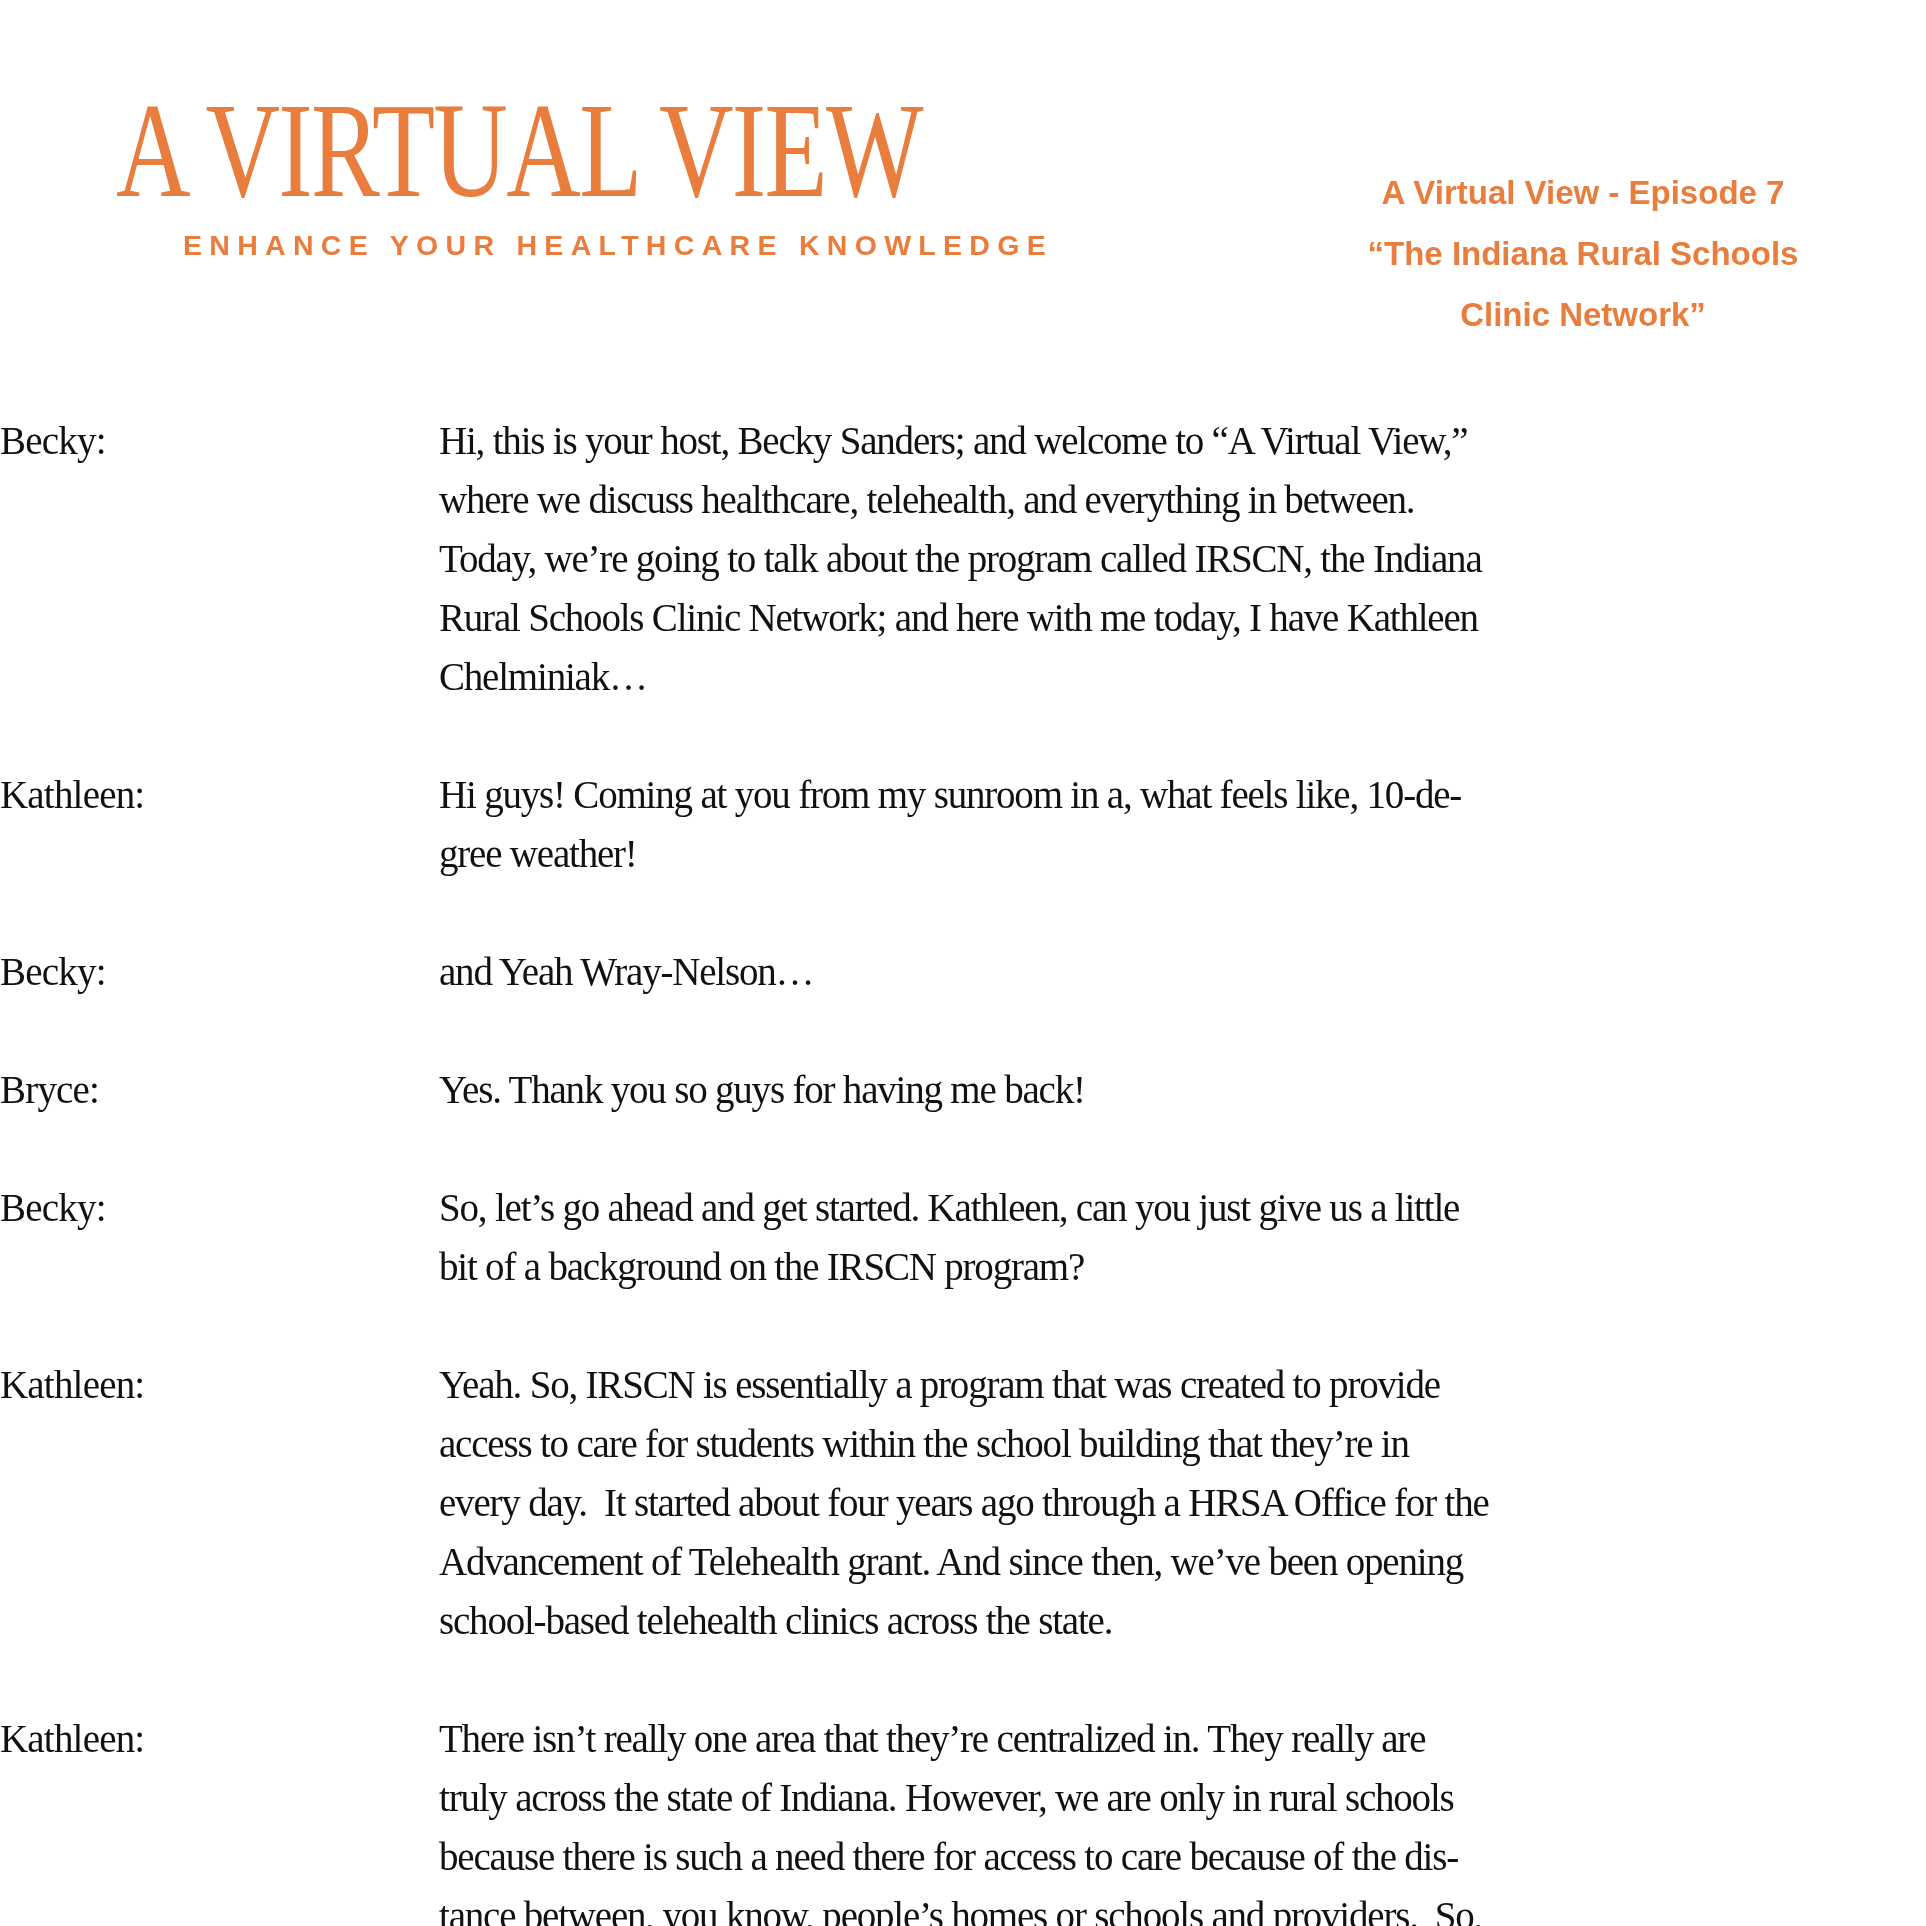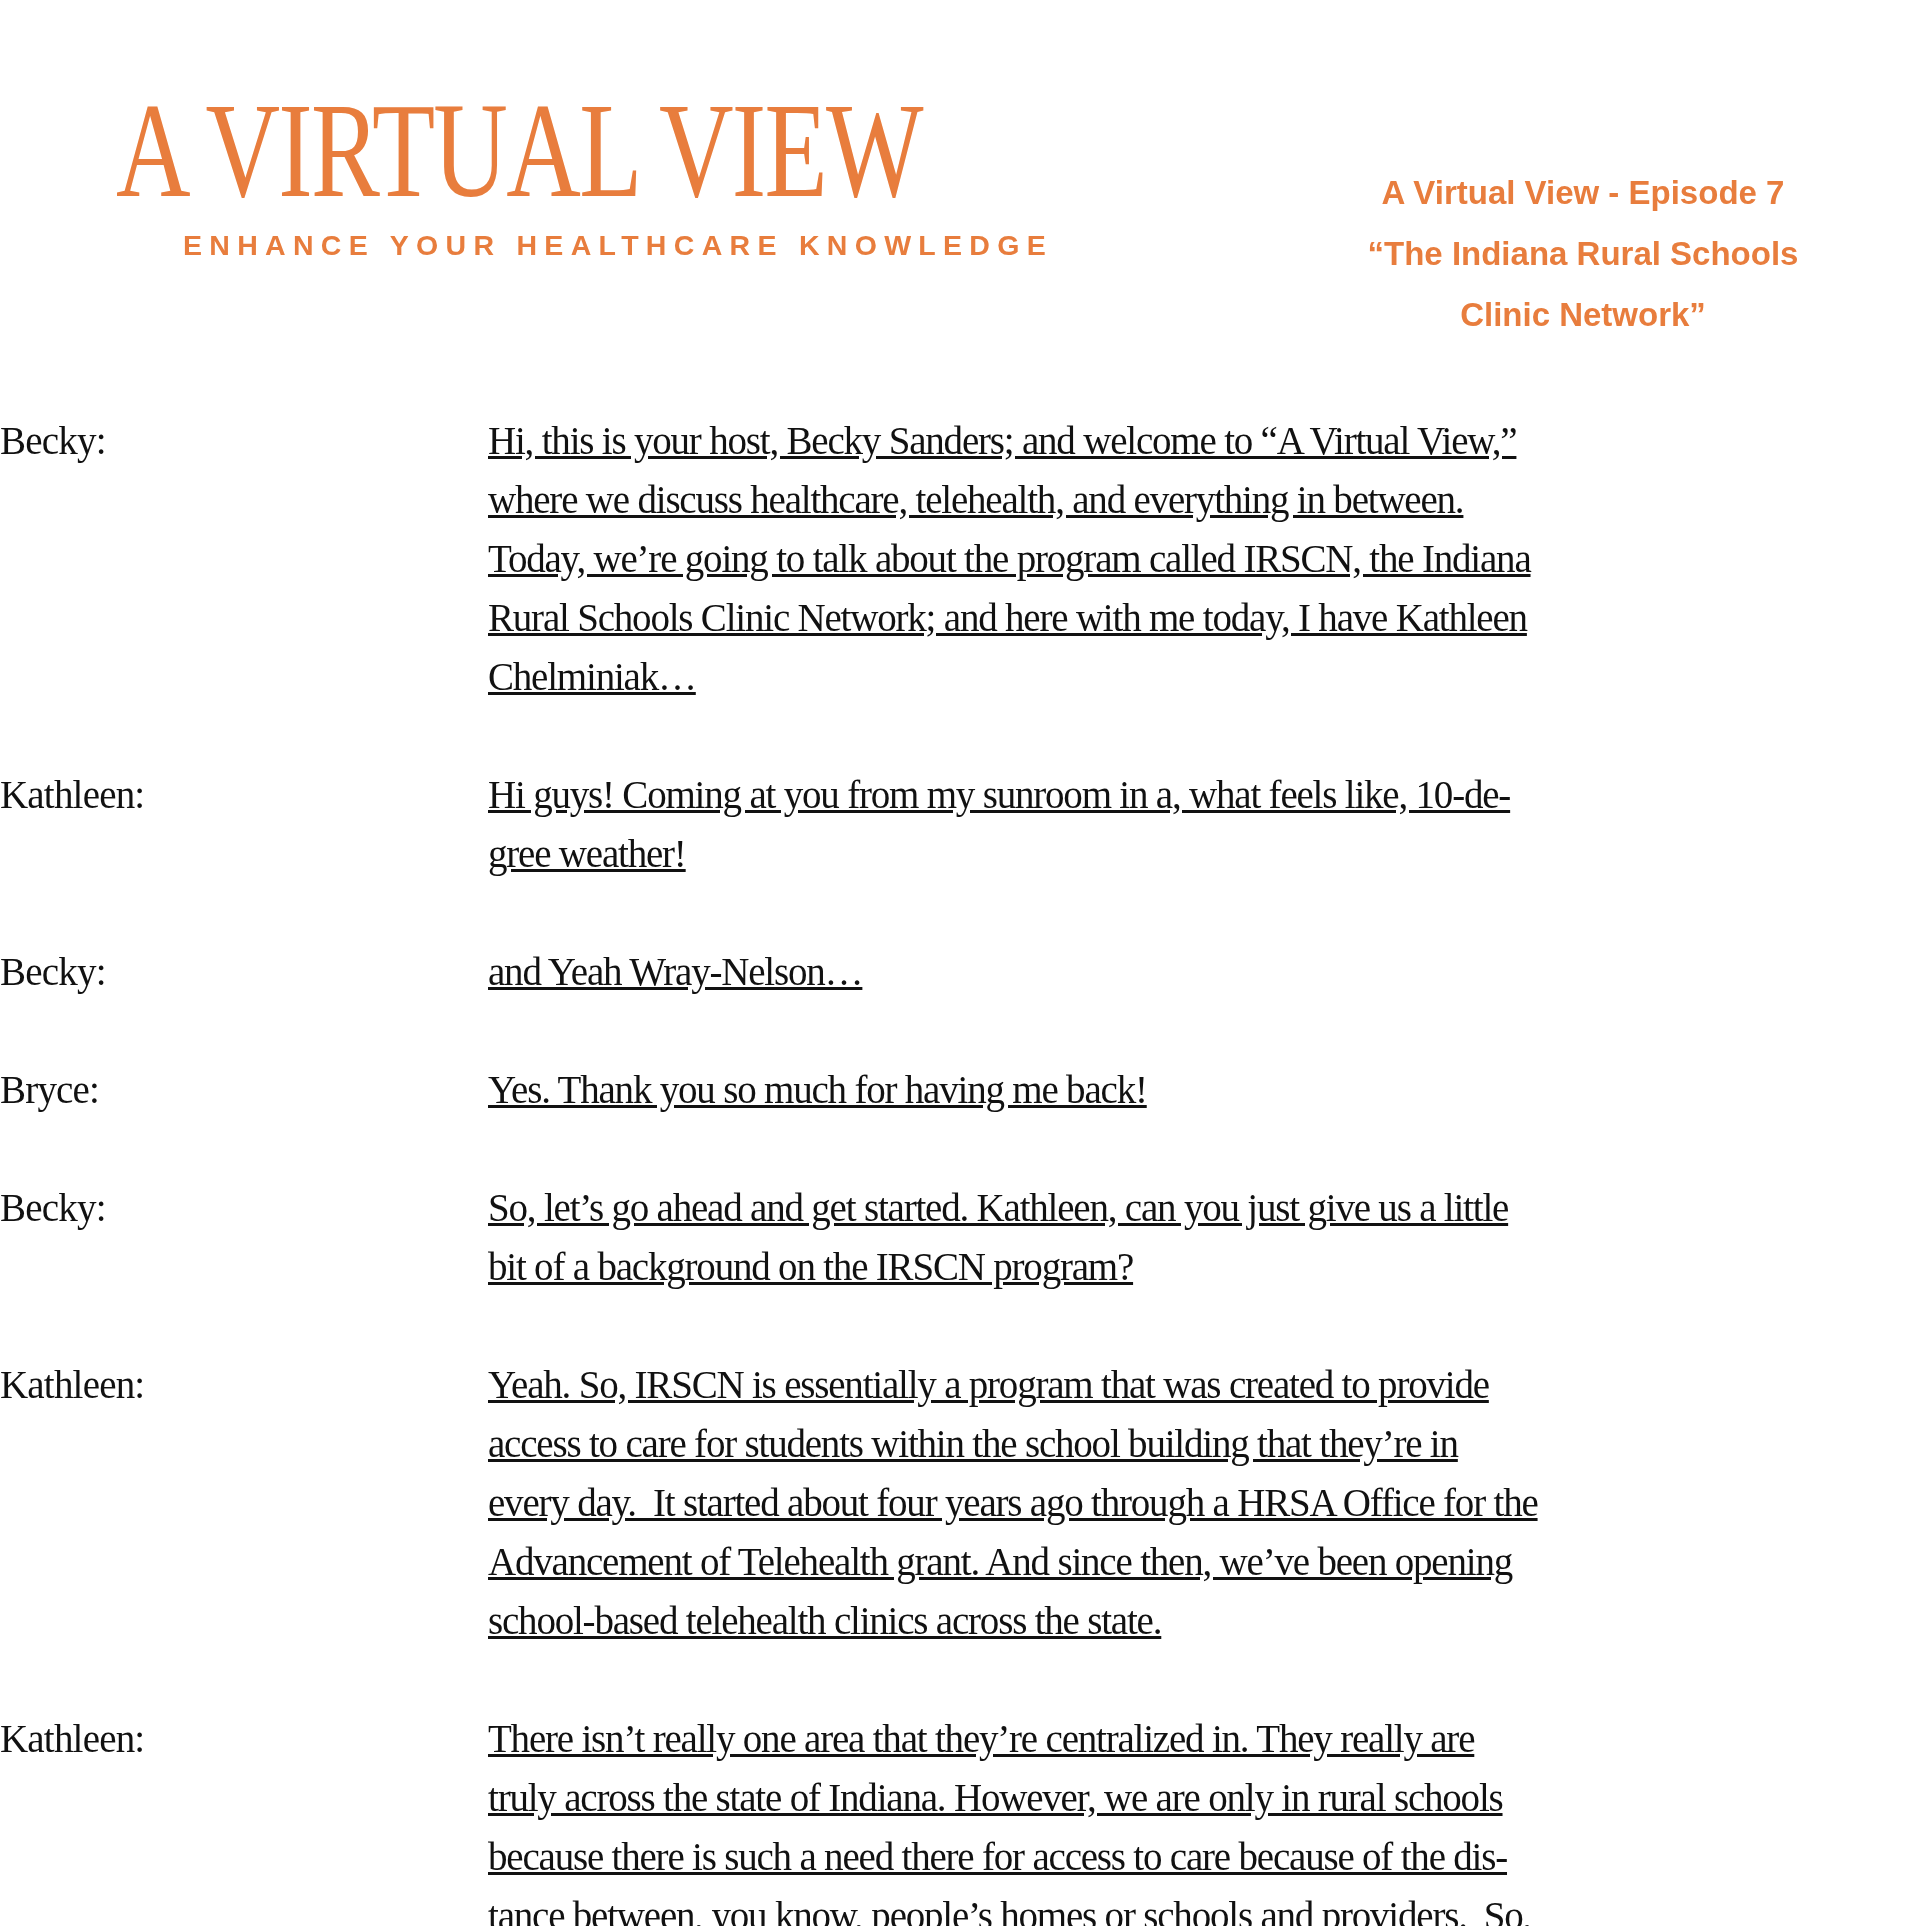--- a/index.html
+++ b/index.html
@@ -43,22 +43,21 @@
   }
 
   
   .transcript { position:absolute; left:0; top:411px; width:1965px; }
   .entry { display:flex; margin-bottom:59px; }
   .speaker {
     flex:none; width:439px; 
     font-size:39px; line-height:59px; letter-spacing:-0.8px; color:#111111;
   }
   .utterance {
-    margin-left:49px;
-    font-size:39px; line-height:59px; letter-spacing:-1.2px; color:#111111;text-decoration:underline;
+    font-size:39px; line-height:59px; letter-spacing:-1.2px; color:#111111;
   }
   .utterance .line { white-space:pre; height:59px; }
 </style>
 </head>
 <body style="--accent: #E87D3D; --teal: #2E7B8C; --teal-light: #4C95A5; --slate: #33545E; --mi: #B4A7D6; --il: #ED7D45; --in: #B9C42F; --oh: #A6D9E4;">
 
 <div class="page">
 
   <div class="brand-title">A VIRTUAL VIEW</div>
   <div class="brand-tagline">ENHANCE YOUR HEALTHCARE KNOWLEDGE</div>
@@ -92,21 +91,21 @@
     <section class="entry">
       <div class="speaker">Becky:</div>
       <div class="utterance">
           <div class="line">and Yeah Wray-Nelson…</div>
         </div>
     </section>
 
     <section class="entry">
       <div class="speaker">Bryce:</div>
       <div class="utterance">
-          <div class="line">Yes. Thank you so much for having me back!</div>
+          <div class="line">Yes. Thank you so guys for having me back!</div>
         </div>
     </section>
 
     <section class="entry">
       <div class="speaker">Becky:</div>
       <div class="utterance">
           <div class="line">So, let’s go ahead and get started. Kathleen, can you just give us a little</div>
           <div class="line">bit of a background on the IRSCN program?</div>
         </div>
     </section>

